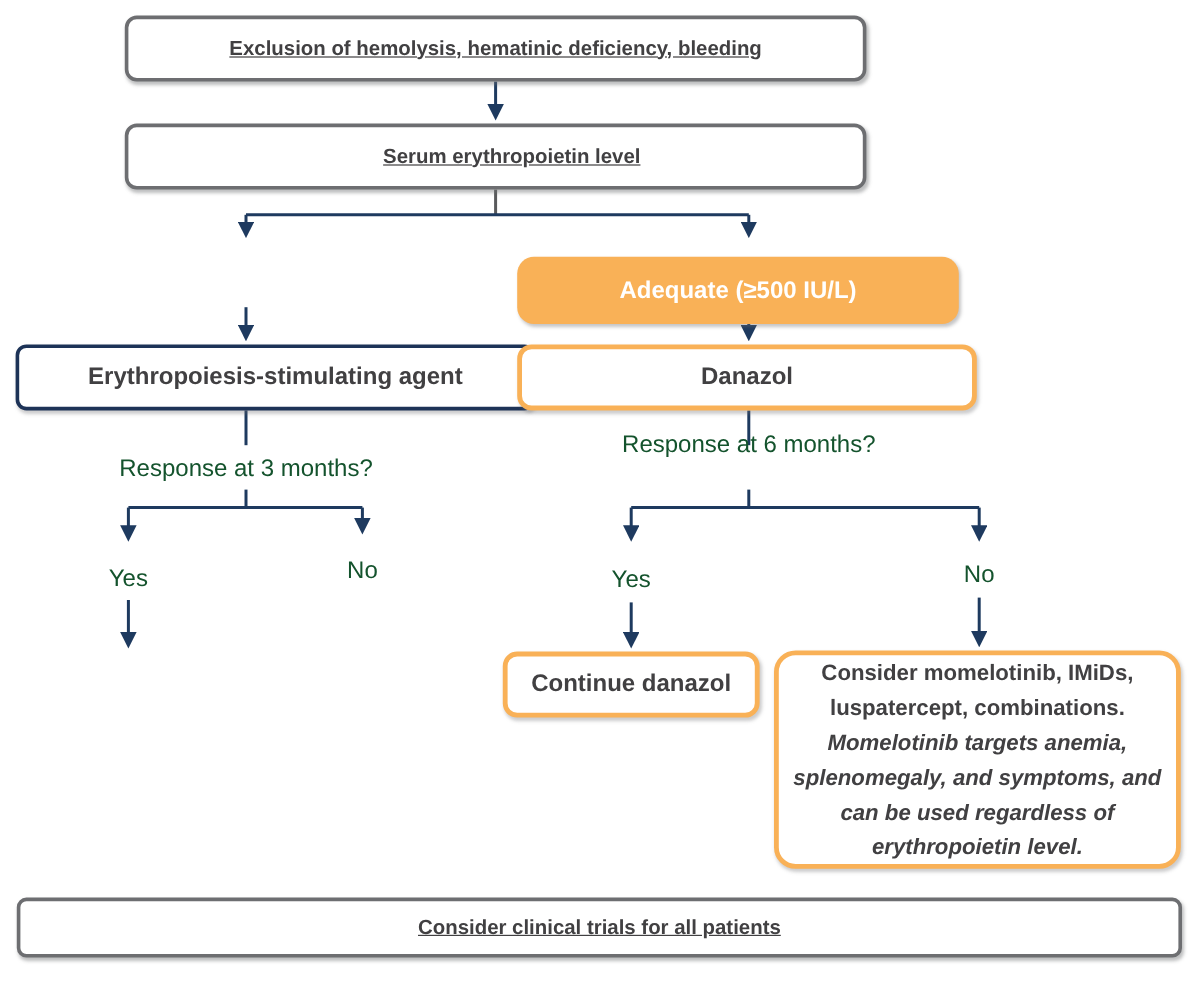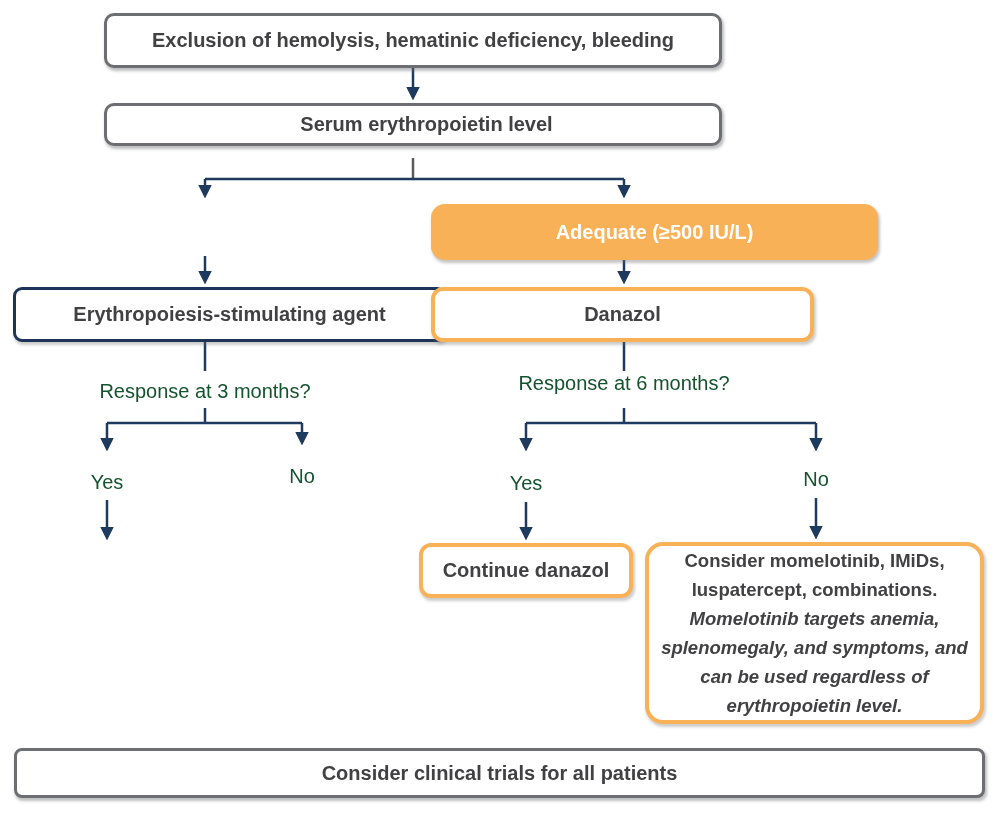--- a/index.html
+++ b/index.html
@@ -20,22 +20,23 @@
     justify-content: center;
     text-align: center;
     box-sizing: border-box;
     font-weight: bold;
     color: #414042;
     background: #ffffff;
   }
   .gray-box {
     border: 3px solid #6d6e71;
     border-radius: 10px;
-    font-size: 20px;
+    font-size: 17px;
     box-shadow: 1.5px 2.5px 3px rgba(109,110,113,0.45);
+    text-decoration: underline;
   }
   .navy-fill {
     background: #1d3357;
     color: #ffffff;
     border-radius: 14px;
     font-size: 20px;
     box-shadow: 1.5px 2.5px 3px rgba(109,110,113,0.4);
   }
   .orange-fill {
     background: #f9b157;
@@ -119,32 +120,32 @@
       <line x1="526" y1="423" x2="526" y2="448" marker-end="url(#arrow)"></line>
       <line x1="816" y1="423" x2="816" y2="448" marker-end="url(#arrow)"></line>
 
       <line x1="526" y1="502" x2="526" y2="537" marker-end="url(#arrow)"></line>
       <line x1="816" y1="498" x2="816" y2="536" marker-end="url(#arrow)"></line>
     </g>
   </svg>
 
   <div class="node gray-box" style="left:104px; top:13px; width:618px; height:55px;">Exclusion of hemolysis, hematinic deficiency, bleeding</div>
 
-  <div class="node gray-box" style="left:104px; top:103px; width:618px; height:43px;padding-left:27px;">Serum erythropoietin level</div>
+  <div class="node gray-box" style="left:104px; top:103px; width:618px; height:55px;padding-left:27px;">Serum erythropoietin level</div>
 
 
-  <div class="node orange-fill" style="left:431px; top:204px; width:447px; height:56px;">Adequate (≥500 IU/L)</div>
+  <div class="node orange-fill" style="left:431px; top:214px; width:368px; height:56px;">Adequate (≥500 IU/L)</div>
 
   <div class="node navy-outline" style="left:13px; top:287px; width:433px; height:55px;">Erythropoiesis-stimulating agent</div>
 
   <div class="node orange-outline" style="left:431px; top:287px; width:383px; height:55px;">Danazol</div>
 
   <div class="free-label" style="left:55px; top:380px; width:300px;">Response at 3 months?</div>
 
-  <div class="free-label" style="left:474px; top:372px; width:300px;">Response at 6 months?</div>
+  <div class="free-label" style="left:474px; top:360px; width:300px;">Response at 6 months?</div>
 
   <div class="free-label" style="left:67px; top:471px; width:80px;">Yes</div>
 
   <div class="free-label" style="left:262px; top:465px; width:80px;">No</div>
 
   <div class="free-label" style="left:486px; top:472px; width:80px;">Yes</div>
 
   <div class="free-label" style="left:776px; top:468px; width:80px;">No</div>
 
 

